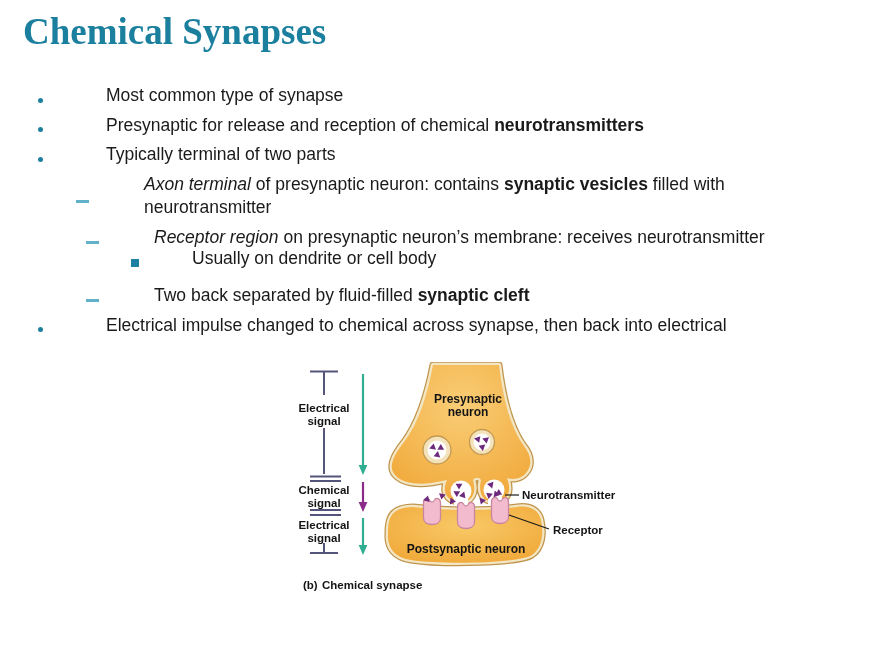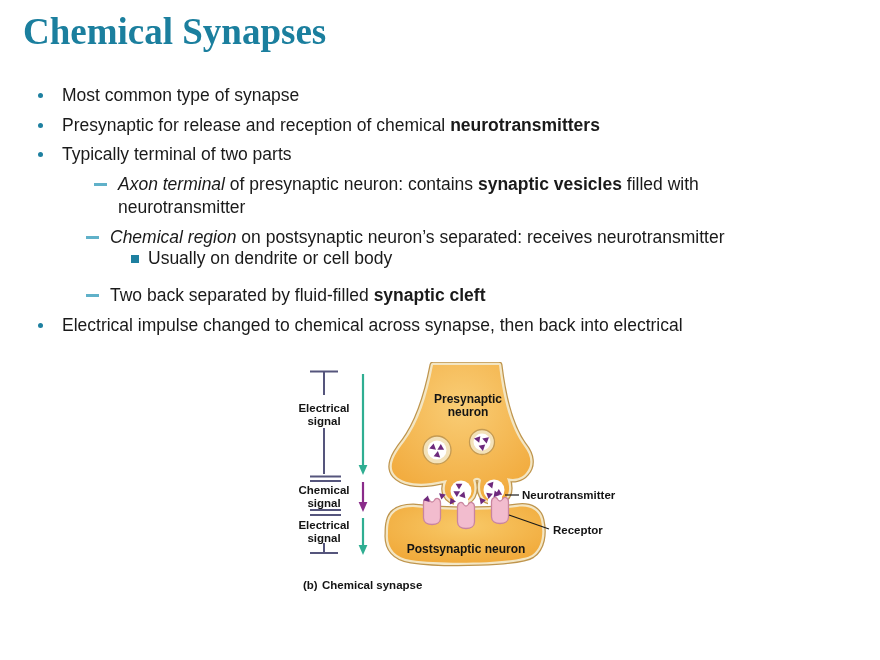--- a/index.html
+++ b/index.html
@@ -1,21 +1,21 @@
 <!DOCTYPE html>
 <html><head>
 <meta charset="utf-8">
 <style>
   html,body{margin:0;padding:0;background:#fff;}
   .slide{position:relative;width:880px;height:660px;background:#ffffff;overflow:hidden;
          font-family:"Liberation Sans",sans-serif;color:#1a1a1a;}
   .title{position:absolute;left:23px;top:10px;font-family:"Liberation Serif",serif;
          font-weight:700;font-size:37px;color:#1b7f9e;}
-  .line{position:absolute;display:flex;align-items:flex-start;font-size:17.5px;
-        line-height:23.5px;white-space:nowrap;}
+  .line{position:absolute;display:flex;align-items:center;font-size:17.5px;
+        line-height:23.5px;white-space:nowrap;gap:44px;}
   .line .tx{display:inline-block;}
   .tx.wrap2{white-space:normal;width:692px;}
   .mk1{flex:0 0 auto;width:5px;height:5px;border-radius:50%;background:#1e80a0;margin:9px 19px 0 0;}
   .mk2{flex:0 0 auto;width:13px;height:3px;background:#60b1c9;margin:10px 11px 0 0;}
   .mk3{flex:0 0 auto;width:8px;height:8px;background:#1e80a0;margin:8px 9px 0 0;}
   .b{font-weight:700;}
   .i{font-style:italic;}
   .fig{position:absolute;left:285px;top:362px;}
   .fig text{font-family:"Liberation Sans",sans-serif;font-weight:700;fill:#141414;}
 </style>
@@ -34,28 +34,28 @@
   <div class="line" style="left:38px;top:113.5px">
     <span class="mk1"></span>
     <span class="tx"><span>Presynaptic for release and reception of chemical </span><span class="b">neurotransmitters</span></span>
   </div>
 
   <div class="line" style="left:38px;top:143px">
     <span class="mk1"></span>
     <span class="tx"><span>Typically terminal of two parts</span></span>
   </div>
 
-  <div class="line" style="left:94px;top:172.5px">
+  <div class="line" style="left:76px;top:172.5px">
     <span class="mk2"></span>
     <span class="tx wrap2"><span class="i">Axon terminal</span><span> of presynaptic neuron: contains </span><span class="b">synaptic vesicles</span><span> filled with neurotransmitter</span></span>
   </div>
 
   <div class="line" style="left:86px;top:225.5px">
     <span class="mk2"></span>
-    <span class="tx"><span class="i">Chemical region</span><span> on postsynaptic neuron’s separated: receives neurotransmitter</span></span>
+    <span class="tx"><span class="i">Receptor region</span><span> on presynaptic neuron’s membrane: receives neurotransmitter</span></span>
   </div>
 
   <div class="line" style="left:131px;top:247px">
     <span class="mk3"></span>
     <span class="tx"><span>Usually on dendrite or cell body</span></span>
   </div>
 
   <div class="line" style="left:86px;top:284px">
     <span class="mk2"></span>
     <span class="tx"><span>Two back separated by fluid-filled </span><span class="b">synaptic cleft</span></span>

